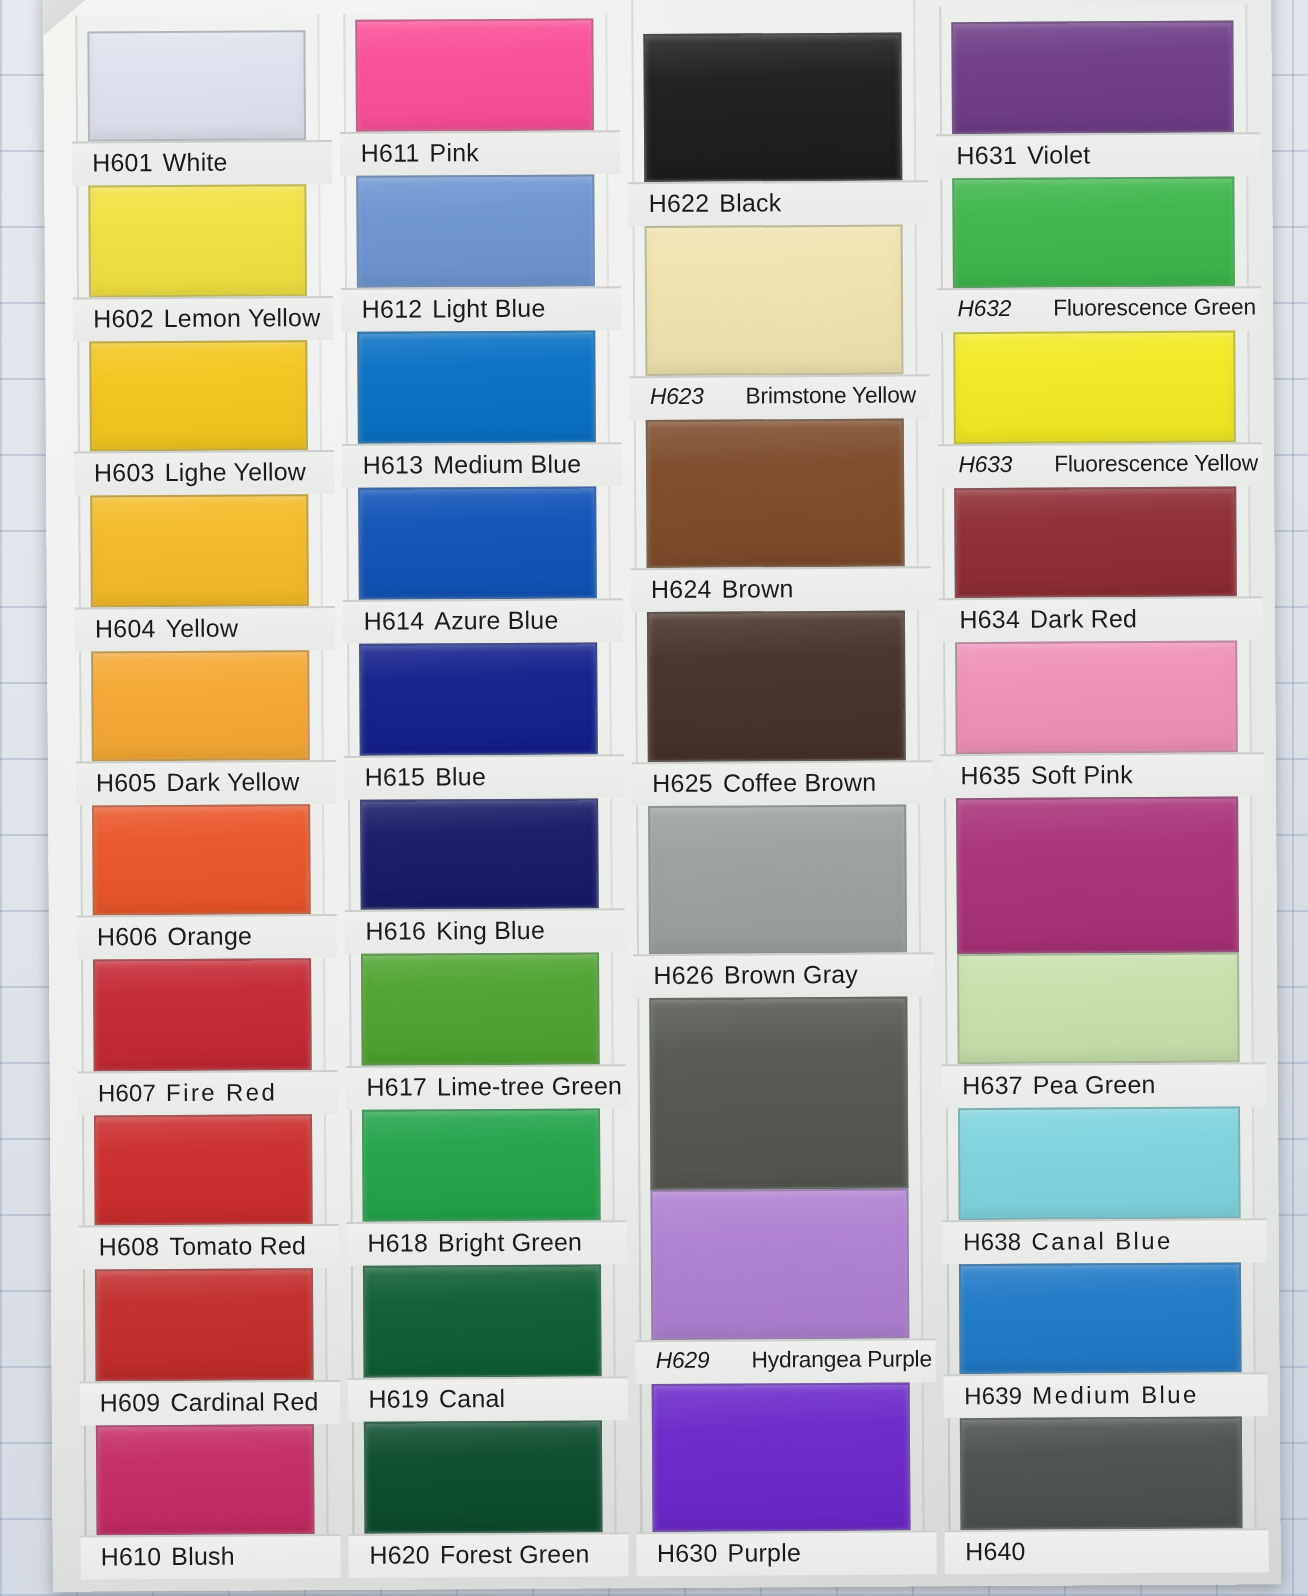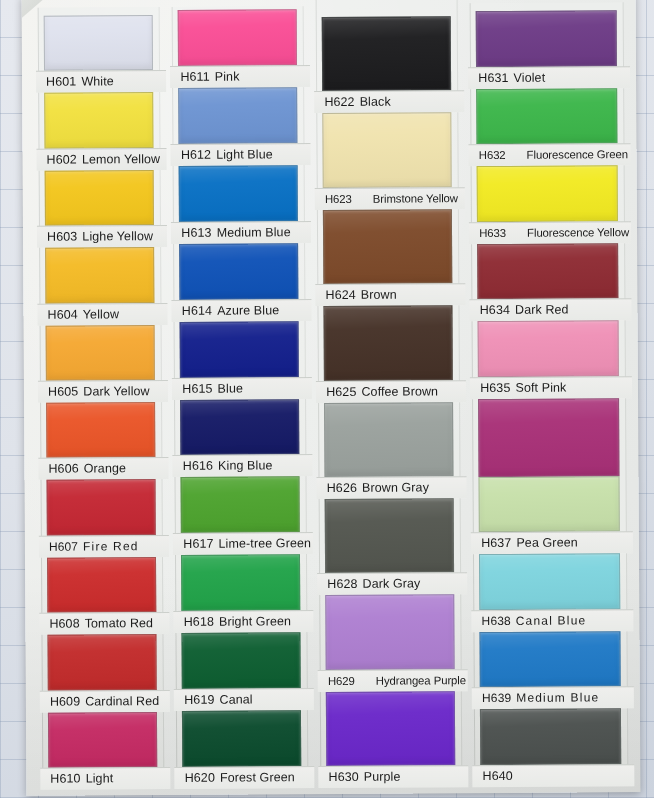--- a/index.html
+++ b/index.html
@@ -119,21 +119,21 @@
     font-size: 12.5px;
     color: #1b1b1b;
     white-space: nowrap;
     letter-spacing: 0.1px;
     background: linear-gradient(180deg, #efefed 0%, #e8eae7 100%);
     border-top: 1px solid rgba(140,145,140,0.30);
     overflow: visible;
   }
   .label .code { margin-right: 5px; }
   .label.tight { font-size: 11.4px; letter-spacing: -0.1px; }
-  .label.tight .code { margin-right: 21px; }
+  .label.tight .code { margin-right: 21px; font-style: italic; }
   .label.spaced { letter-spacing: 1.2px; font-size: 12px; }
   .label.spaced .code { letter-spacing: 0.1px; }
 
   
   .column.c1 .col-inner { padding-top: 16px; }
   .column.c2 .col-inner { padding-top: 11px; }
   .column.c3 .col-inner { padding-top: 19px; }
   .column.c4 .col-inner { padding-top: 14px; }
 
   .column.c3 .col-strip { top: 2px; }
@@ -212,21 +212,21 @@
             <div class="swatch-row">
               <div class="chip" style="background: rgb(194, 43, 43);">
                 <div class="chip-sheen"></div>
               </div>
               <div class="label"><span class="code">H609</span><span>Cardinal Red</span></div>
             </div>
             <div class="swatch-row">
               <div class="chip" style="background: rgb(196, 42, 99);">
                 <div class="chip-sheen"></div>
               </div>
-              <div class="label"><span class="code">H610</span><span>Light</span></div>
+              <div class="label"><span class="code">H610</span><span>Blush</span></div>
             </div>
           </div>
       </div>
 
       <div class="column c2">
         <div class="col-strip"></div>
         <div class="col-inner">
             <div class="swatch-row">
               <div class="chip" style="background: rgb(250, 78, 150);">
                 <div class="chip-sheen"></div>
@@ -320,21 +320,20 @@
             <div class="swatch-row">
               <div class="chip" style="background: rgb(154, 161, 157);">
                 <div class="chip-sheen"></div>
               </div>
               <div class="label"><span class="code">H626</span><span>Brown Gray</span></div>
             </div>
             <div class="swatch-row">
               <div class="chip" style="background: rgb(83, 86, 79);">
                 <div class="chip-sheen"></div>
               </div>
-              <div class="label"><span class="code">H628</span><span>Dark Gray</span></div>
             </div>
             <div class="swatch-row">
               <div class="chip" style="background: rgb(174, 127, 209);">
                 <div class="chip-sheen"></div>
               </div>
               <div class="label tight"><span class="code">H629</span><span>Hydrangea Purple</span></div>
             </div>
             <div class="swatch-row">
               <div class="chip" style="background: rgb(106, 39, 201);">
                 <div class="chip-sheen"></div>

